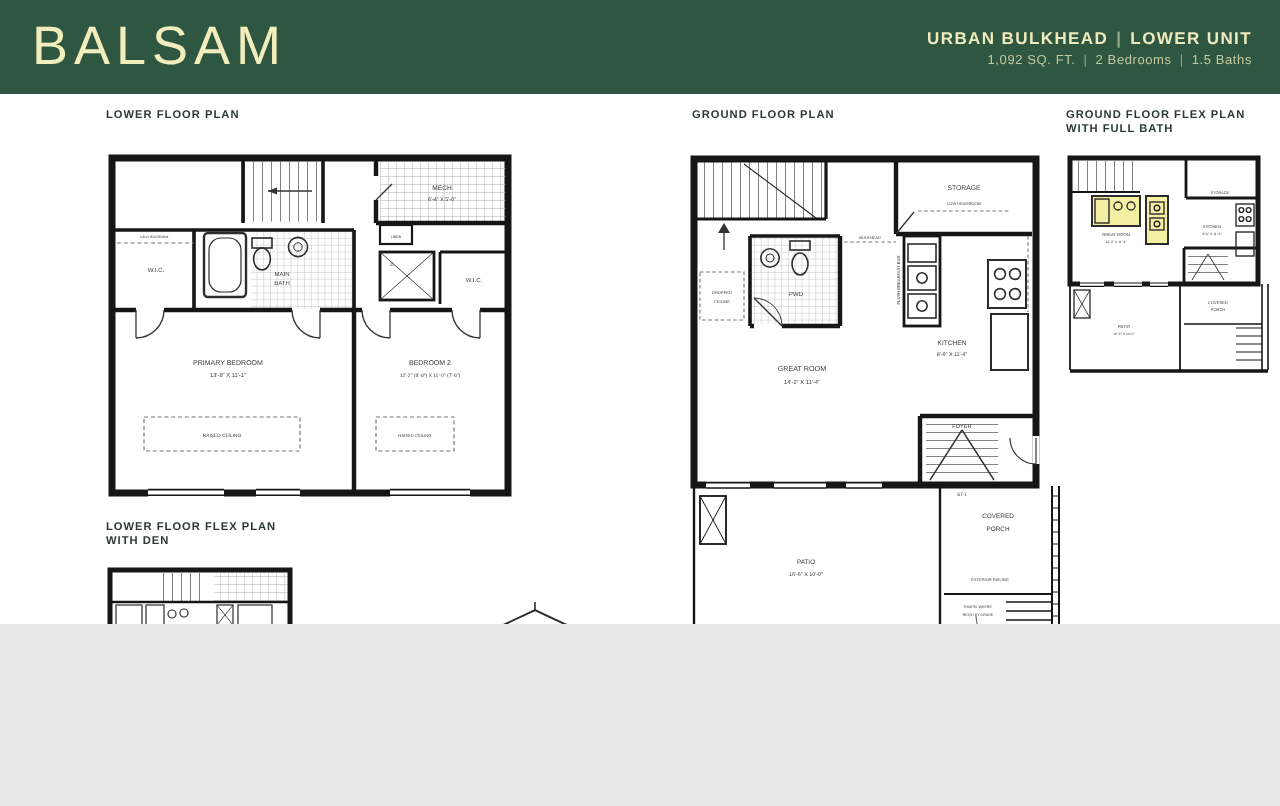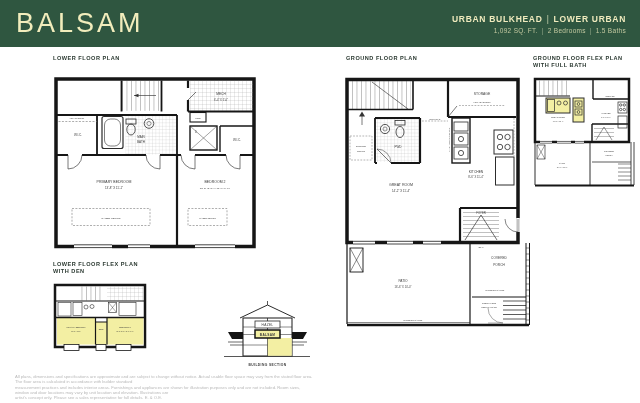--- a/index.html
+++ b/index.html
@@ -1,16 +1,16 @@
 <!DOCTYPE html>
 <html><head>
 <meta charset="utf-8">
 <style>
   html,body{margin:0;padding:0;background:#e8e8e8;}
-  .page{position:relative;width:640px;height:403px;background:#ffffff;overflow:hidden;
+  .page{position:relative;width:640px;height:312px;background:#ffffff;overflow:hidden;
         font-family:"Liberation Sans",sans-serif;}
   
   .topbar{position:absolute;top:0;left:0;width:640px;height:47px;background:#2F5640;
           display:flex;justify-content:space-between;align-items:center;
           padding:0 14px 0 16px;box-sizing:border-box;}
   .brand{font-size:27px;font-weight:400;letter-spacing:3px;color:#F2EDBC;}
   .hdr-right{text-align:right;}
   .hdr-line1{font-size:8.5px;font-weight:700;letter-spacing:.7px;color:#EFEABD;}
   .hdr-line2{font-size:6.5px;margin-top:3px;color:#C3C9A0;letter-spacing:.3px;}
   .hsep{color:#93A888;margin:0 4px;}
@@ -45,21 +45,21 @@
       <pattern id="pTile" width="3.4" height="3.4" patternUnits="userSpaceOnUse">
         <path d="M0,0 H3.4 M0,0 V3.4" stroke="#ababab" stroke-width="0.35" fill="none"></path>
       </pattern>
     </defs>
   </svg>
 
   <header class="topbar">
     <div class="brand">BALSAM</div>
     <div class="hdr-right">
       <div class="hdr-line1">
-        <span>URBAN BULKHEAD</span><span class="hsep">|</span><span>LOWER URBAN</span>
+        <span>URBAN BULKHEAD</span><span class="hsep">|</span><span>LOWER UNIT</span>
       </div>
       <div class="hdr-line2">
         <span>1,092 SQ. FT.</span><span class="hsep">|</span><span>2 Bedrooms</span><span class="hsep">|</span><span>1.5 Baths</span>
       </div>
     </div>
   </header>
 
   <div class="sec-title" style="left:53px;top:55px">LOWER FLOOR PLAN</div>
   <div class="sec-title" style="left:346px;top:55px">GROUND FLOOR PLAN</div>
   <div class="sec-title" style="left:533px;top:55px">

